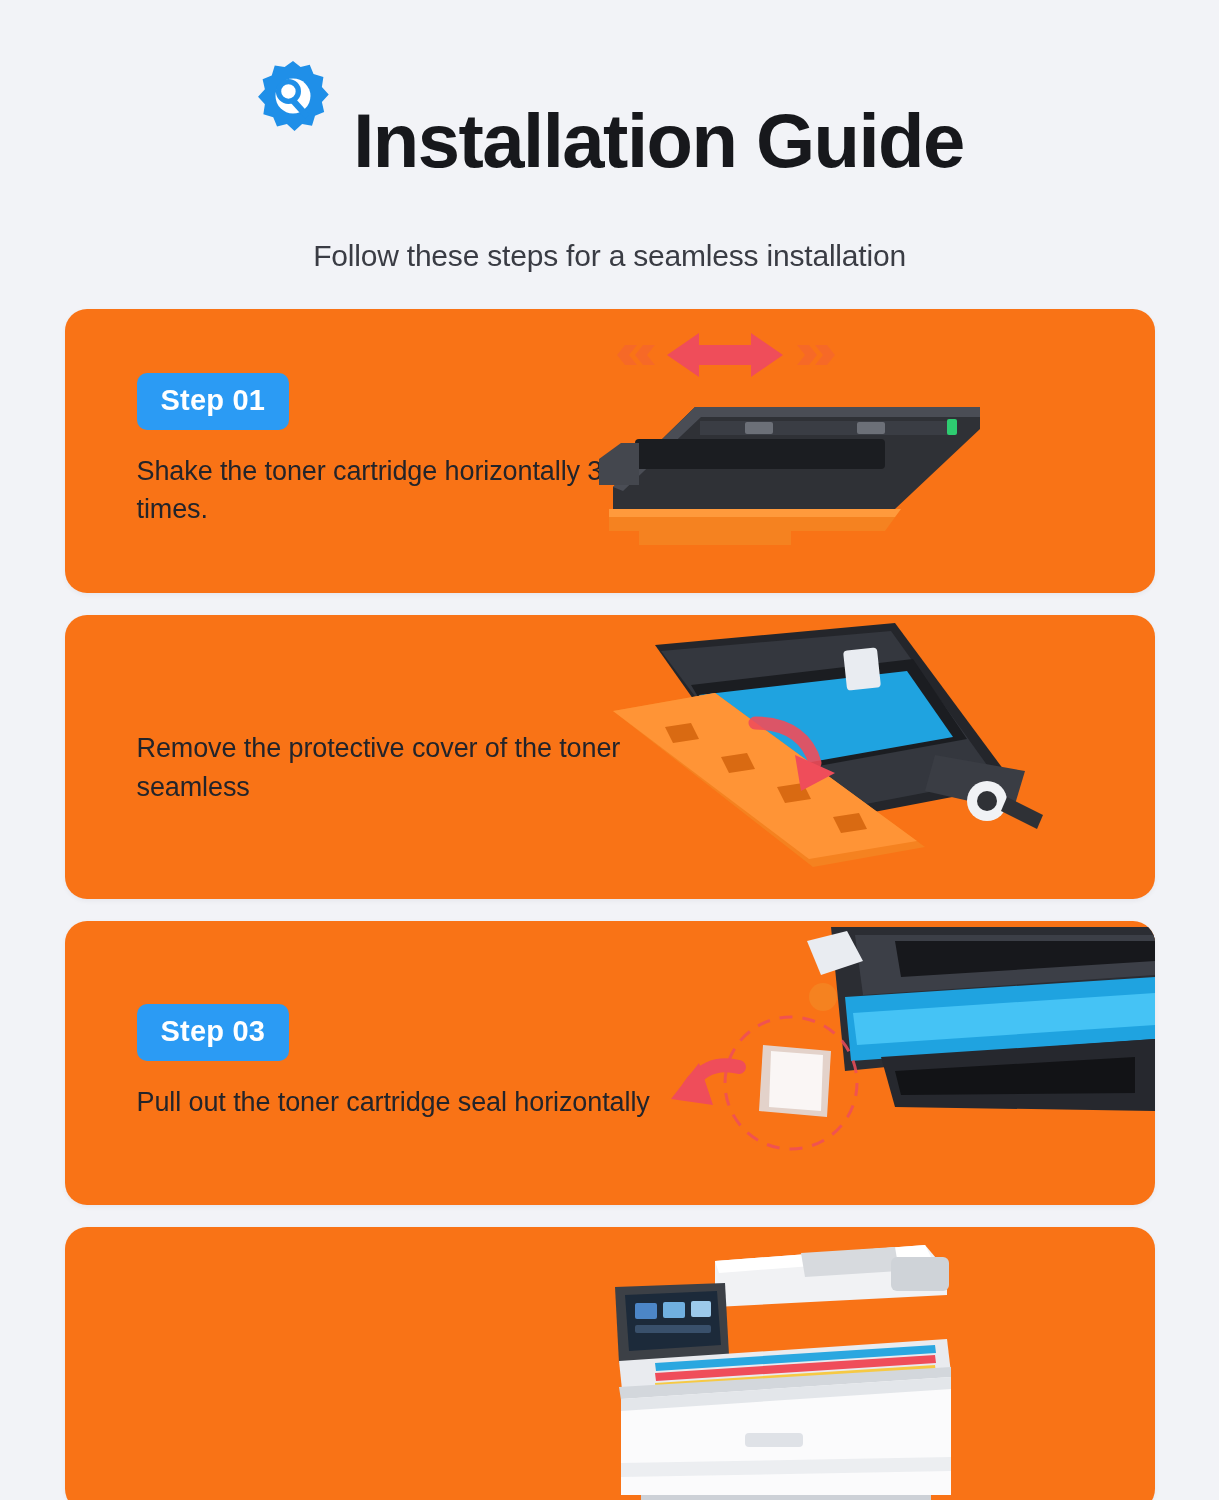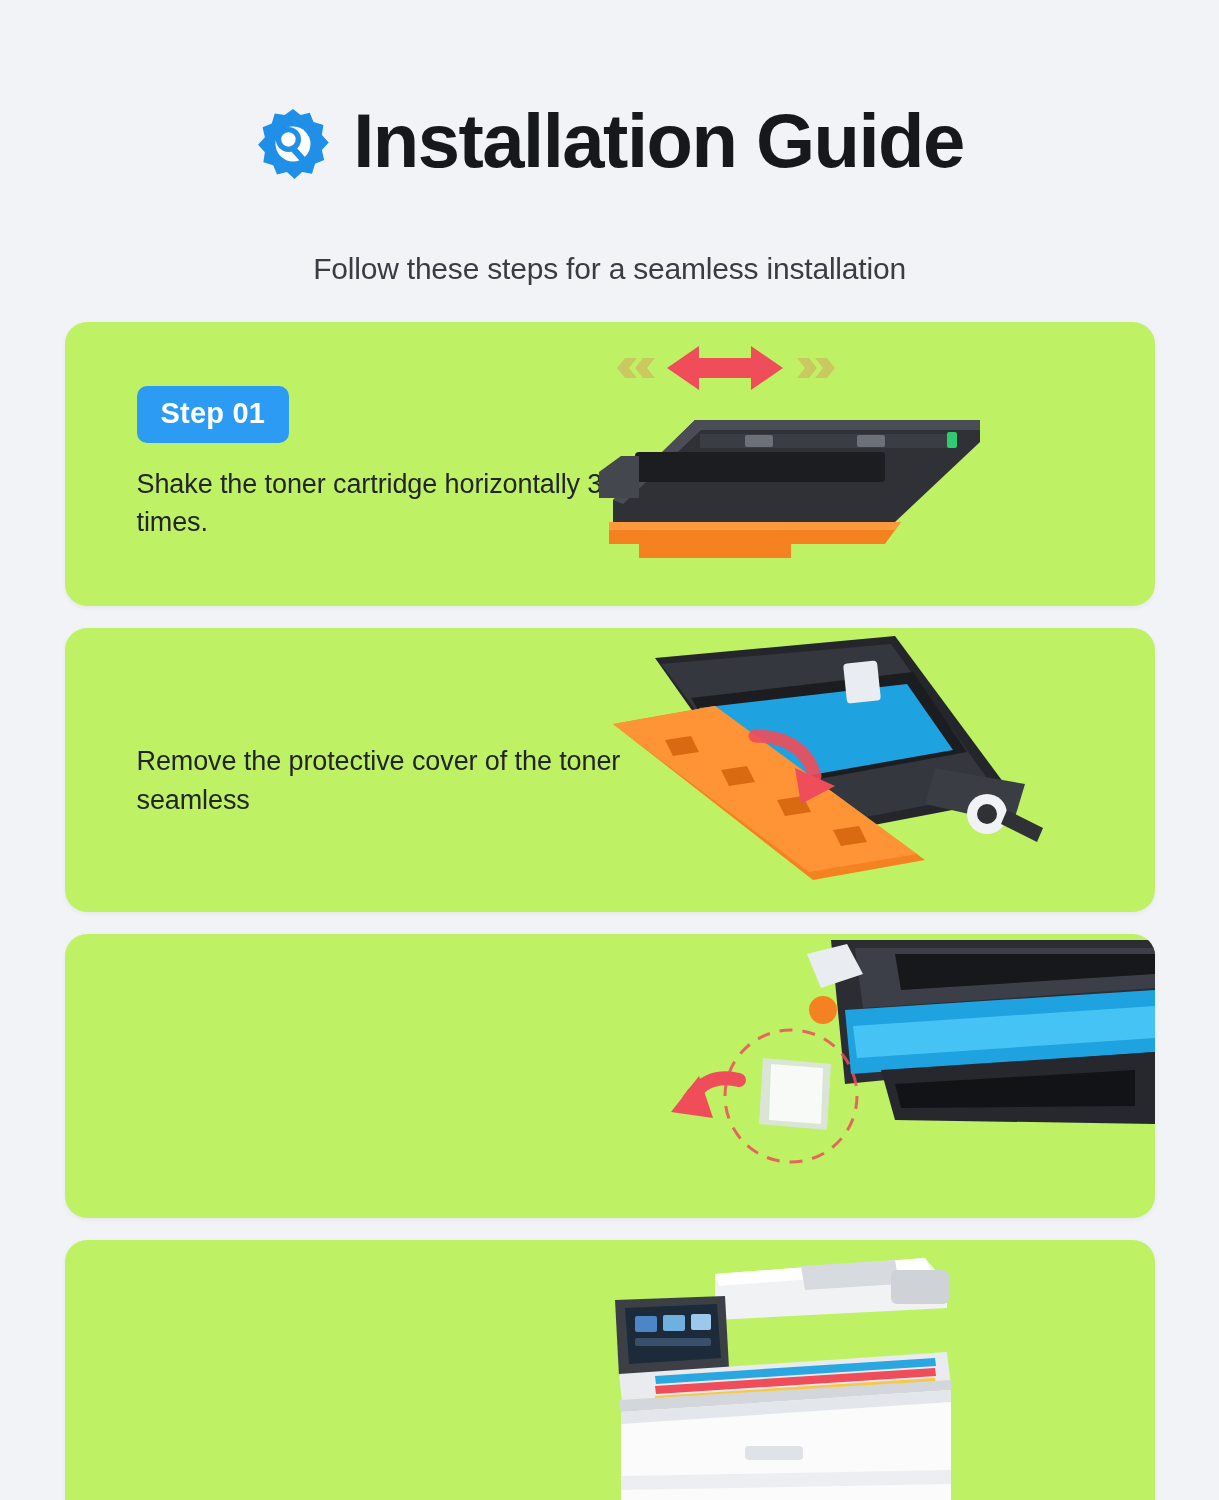--- a/index.html
+++ b/index.html
@@ -17,57 +17,57 @@
     overflow: hidden;
   }
 
   
   .header {
     padding-top: 52px;
     text-align: center;
   }
   .title-row {
     display: flex;
-    align-items: center;
+    align-items: flex-start;
     justify-content: center;
     gap: 22px;
   }
   .gear-icon {
     width: 76px;
     height: 76px;
     flex: none;
     display: block;
     margin-top: 6px;
   }
   .page-title {
     font-size: 76px;
     font-weight: bold;
     letter-spacing: -1.5px;
     color: #17181c;
     line-height: 1;
     white-space: nowrap;
   }
   .subtitle {
-    margin-top: 22px;
+    margin-top: 9px;
     font-size: 30px;
     color: #3a3c44;
     letter-spacing: -0.2px;
   }
 
   
   .cards {
     margin: 36px auto 0;
     width: 1090px;
     display: flex;
     flex-direction: column;
     gap: 22px;
   }
   .card {
     position: relative;
-    background: #bef264;
+    background: #f97316;
     border-radius: 22px;
     height: 284px;
     box-shadow: 0 2px 5px rgba(20,25,50,0.05);
     overflow: hidden;
   }
   .card-text {
     position: absolute;
     left: 72px;
     top: 0;
     height: 100%;
@@ -189,20 +189,24 @@
 
           <g>
             <path d="M160 108 C 196 108 214 126 220 148" stroke="#ef4d5a" stroke-width="13" fill="none" stroke-linecap="round" opacity="0.9"></path>
             <path d="M200 140 L240 158 L206 176 Z" fill="#ef4d5a"></path>
           </g>
         </svg>
       </div>
     </div>
 
     <div class="card">
+      <div class="card-text">
+        <span class="step-badge">Step 03</span>
+        <div class="step-desc">Pull out the toner cartridge seal horizontally</div>
+      </div>
       <div class="card-art">
         <svg viewBox="0 0 560 284" xmlns="http://www.w3.org/2000/svg">
 
           <g>
             <path d="M236 6 L560 6 L560 120 L250 150 Z" fill="#2b2d33"></path>
             <path d="M260 14 L560 14 L560 54 L268 74 Z" fill="#3c3f47"></path>
             <path d="M300 20 L560 20 L560 40 L306 56 Z" fill="#17181c"></path>
             <path d="M250 76 L560 56 L560 118 L256 140 Z" fill="#1fa3e0"></path>
             <path d="M258 92 L560 72 L560 104 L262 124 Z" fill="#45c3f5"></path>
             <path d="M286 136 L560 118 L560 190 L300 186 Z" fill="#26282e"></path>

